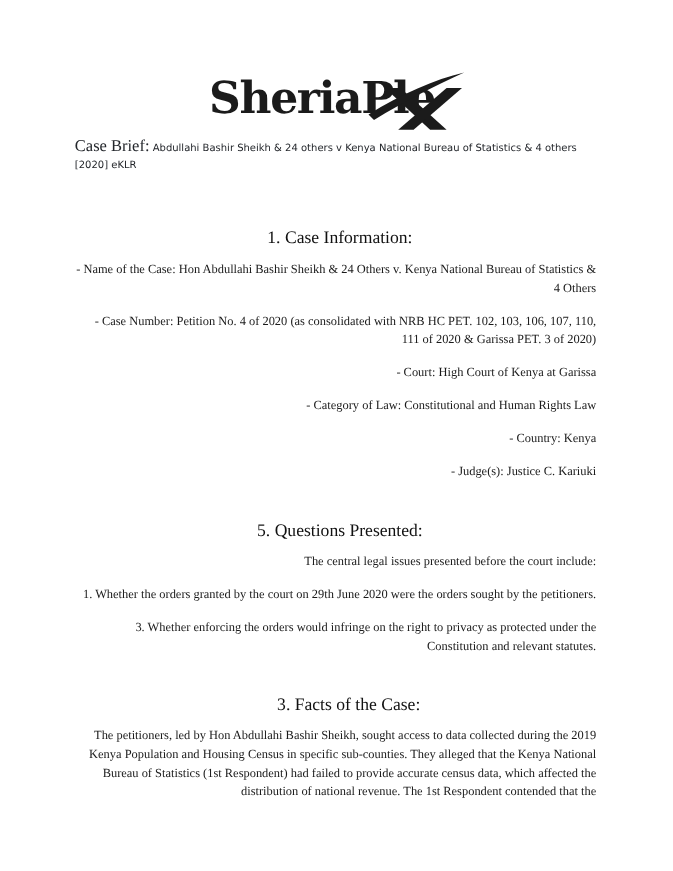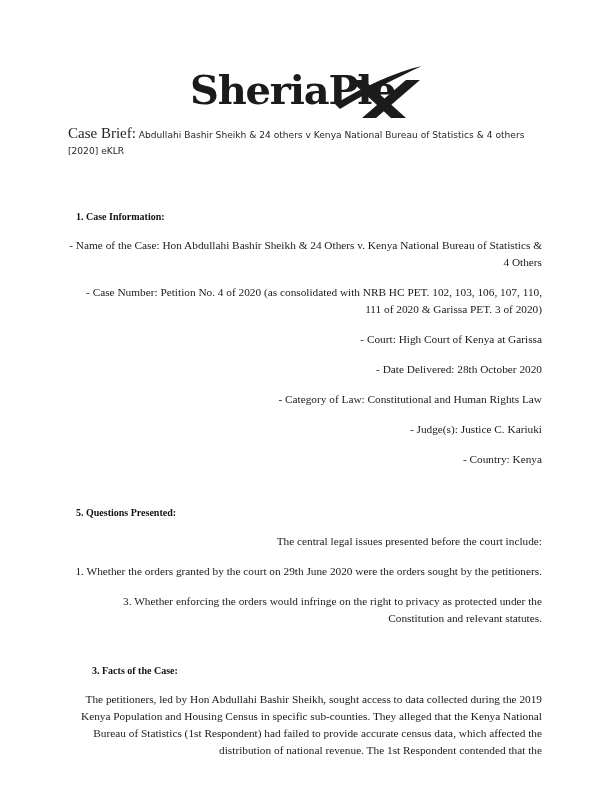--- a/index.html
+++ b/index.html
@@ -81,25 +81,26 @@
     position: absolute;
     left: 68px;
     top: 196px;
     width: 474px;
   }
   .section {
     margin: 0;
   }
   .section-title {
     font-family: "Liberation Serif", serif;
-    font-weight: bold;
-    font-size: 10px;
+    font-weight: normal;
+    font-size: 16px;
     line-height: 15px;
     color: #111111;
     margin: 0 0 13px 8px;
+    text-align: center;
   }
   .sec-gap-1 { margin-top: 13px; }
   .sec-gap-2 { margin-top: 37px; }
   .sec-gap-3 { margin-top: 36px; margin-left: 24px; }
 
   .para {
     font-family: "Liberation Serif", serif;
     font-size: 11.3px;
     line-height: 17px;
     color: #1a1a1a;
@@ -131,24 +132,23 @@
     <span>Abdullahi Bashir Sheikh &amp; 24 others v Kenya National Bureau of Statistics &amp; 4 others [2020] eKLR</span>
   </div>
 
   <div class="content">
 
     <div class="section">
       <div class="section-title sec-gap-1">1. Case Information:</div>
       <p class="para">- Name of the Case: Hon Abdullahi Bashir Sheikh &amp; 24 Others v. Kenya National Bureau of Statistics &amp; 4 Others</p>
       <p class="para">- Case Number: Petition No. 4 of 2020 (as consolidated with NRB HC PET. 102, 103, 106, 107, 110, 111 of 2020 &amp; Garissa PET. 3 of 2020)</p>
       <p class="para">- Court: High Court of Kenya at Garissa</p>
-      <p class="para">- Date Delivered: 28th October 2020</p>
       <p class="para">- Category of Law: Constitutional and Human Rights Law</p>
+      <p class="para">- Country: Kenya</p>
       <p class="para">- Judge(s): Justice C. Kariuki</p>
-      <p class="para">- Country: Kenya</p>
     </div>
 
     <div class="section">
       <div class="section-title sec-gap-2">5. Questions Presented:</div>
       <p class="para">The central legal issues presented before the court include:</p>
       <p class="para">1. Whether the orders granted by the court on 29th June 2020 were the orders sought by the petitioners.</p>
       <p class="para">3. Whether enforcing the orders would infringe on the right to privacy as protected under the Constitution and relevant statutes.</p>
     </div>
 
     <div class="section">

